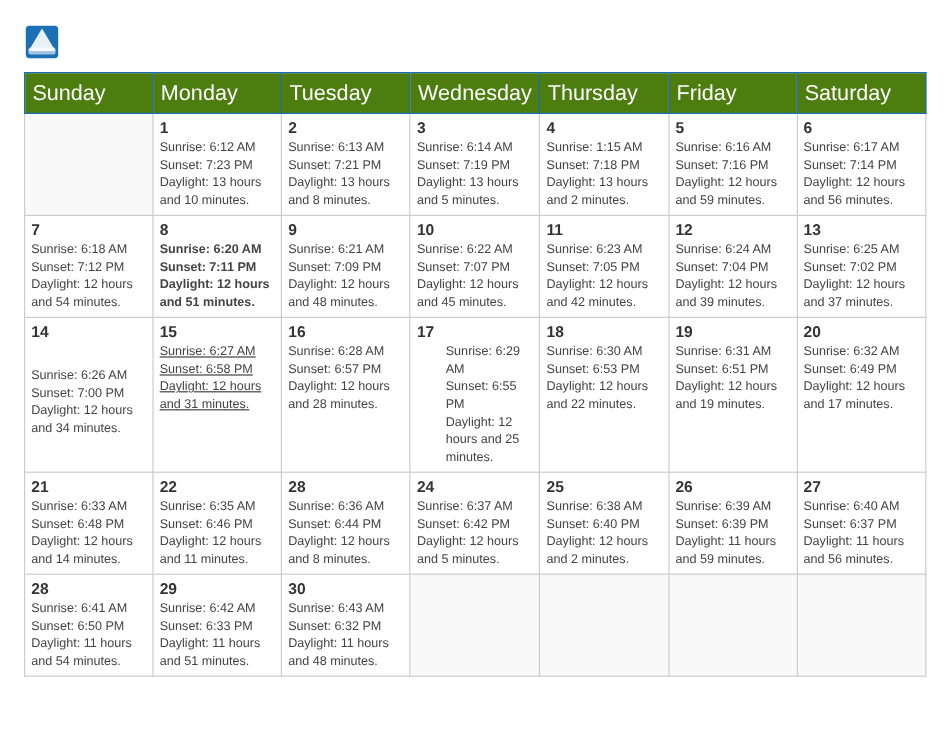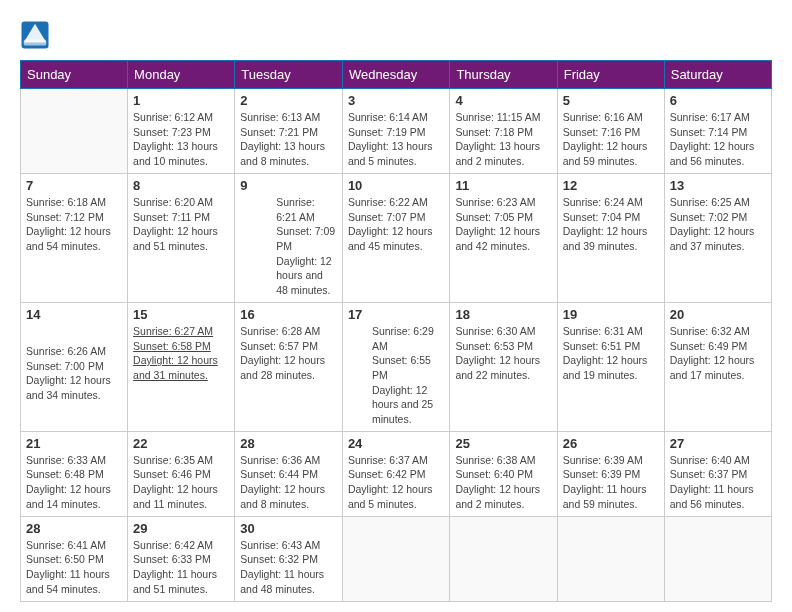--- a/index.html
+++ b/index.html
@@ -45,25 +45,25 @@
     .subtitle {
       font-size: 15px;
       color: #555;
     }
     .calendar {
       width: 100%;
       border-collapse: collapse;
       font-size: 11px;
     }
     .calendar th {
-      background: #701a75;
+      background: #4d7c0f;
       color: #fff;
       text-align: left;
       padding: 6px 6px;
-      font-size: 13px;
+      font-size: 18px;
       font-weight: normal;
       border: 1px solid #1a6fb5;
     }
     .calendar td {
       border: 1px solid #ccc;
       vertical-align: top;
       padding: 4px 5px;
       width: 108px;
       min-height: 80px;
       height: 85px;
@@ -132,21 +132,21 @@
 Daylight: 13 hours and 8 minutes.</div>
         </td>
         <td>
           <div class="day-number">3</div>
           <div class="day-info" style="white-space: pre-line;">Sunrise: 6:14 AM
 Sunset: 7:19 PM
 Daylight: 13 hours and 5 minutes.</div>
         </td>
         <td>
           <div class="day-number">4</div>
-          <div class="day-info" style="white-space: pre-line;">Sunrise: 11:15 AM
+          <div class="day-info" style="white-space: pre-line;">Sunrise: 1:15 AM
 Sunset: 7:18 PM
 Daylight: 13 hours and 2 minutes.</div>
         </td>
         <td>
           <div class="day-number">5</div>
           <div class="day-info" style="white-space: pre-line;">Sunrise: 6:16 AM
 Sunset: 7:16 PM
 Daylight: 12 hours and 59 minutes.</div>
         </td>
         <td>
@@ -158,27 +158,27 @@
       </tr>
       <tr>
         <td>
           <div class="day-number">7</div>
           <div class="day-info" style="white-space: pre-line;">Sunrise: 6:18 AM
 Sunset: 7:12 PM
 Daylight: 12 hours and 54 minutes.</div>
         </td>
         <td>
           <div class="day-number">8</div>
-          <div class="day-info" style="white-space: pre-line;">Sunrise: 6:20 AM
+          <div class="day-info" style="white-space: pre-line; font-weight: bold;">Sunrise: 6:20 AM
 Sunset: 7:11 PM
 Daylight: 12 hours and 51 minutes.</div>
         </td>
         <td>
           <div class="day-number">9</div>
-          <div class="day-info" style="white-space: pre-line; margin-left: 36px;">Sunrise: 6:21 AM
+          <div class="day-info" style="white-space: pre-line;">Sunrise: 6:21 AM
 Sunset: 7:09 PM
 Daylight: 12 hours and 48 minutes.</div>
         </td>
         <td>
           <div class="day-number">10</div>
           <div class="day-info" style="white-space: pre-line;">Sunrise: 6:22 AM
 Sunset: 7:07 PM
 Daylight: 12 hours and 45 minutes.</div>
         </td>
         <td>

